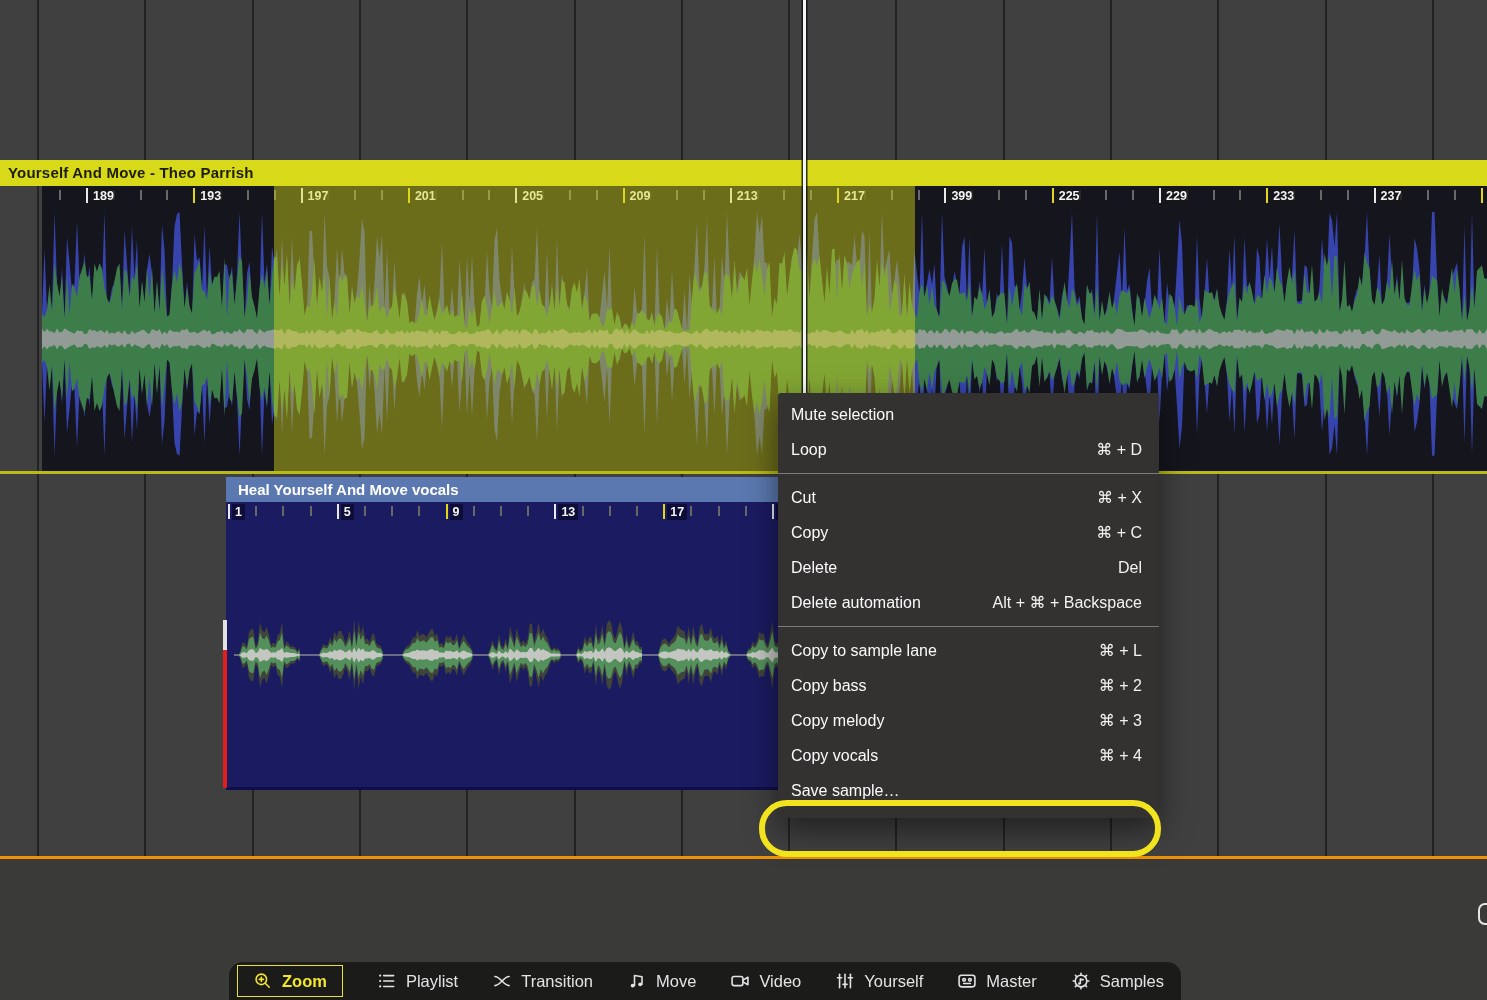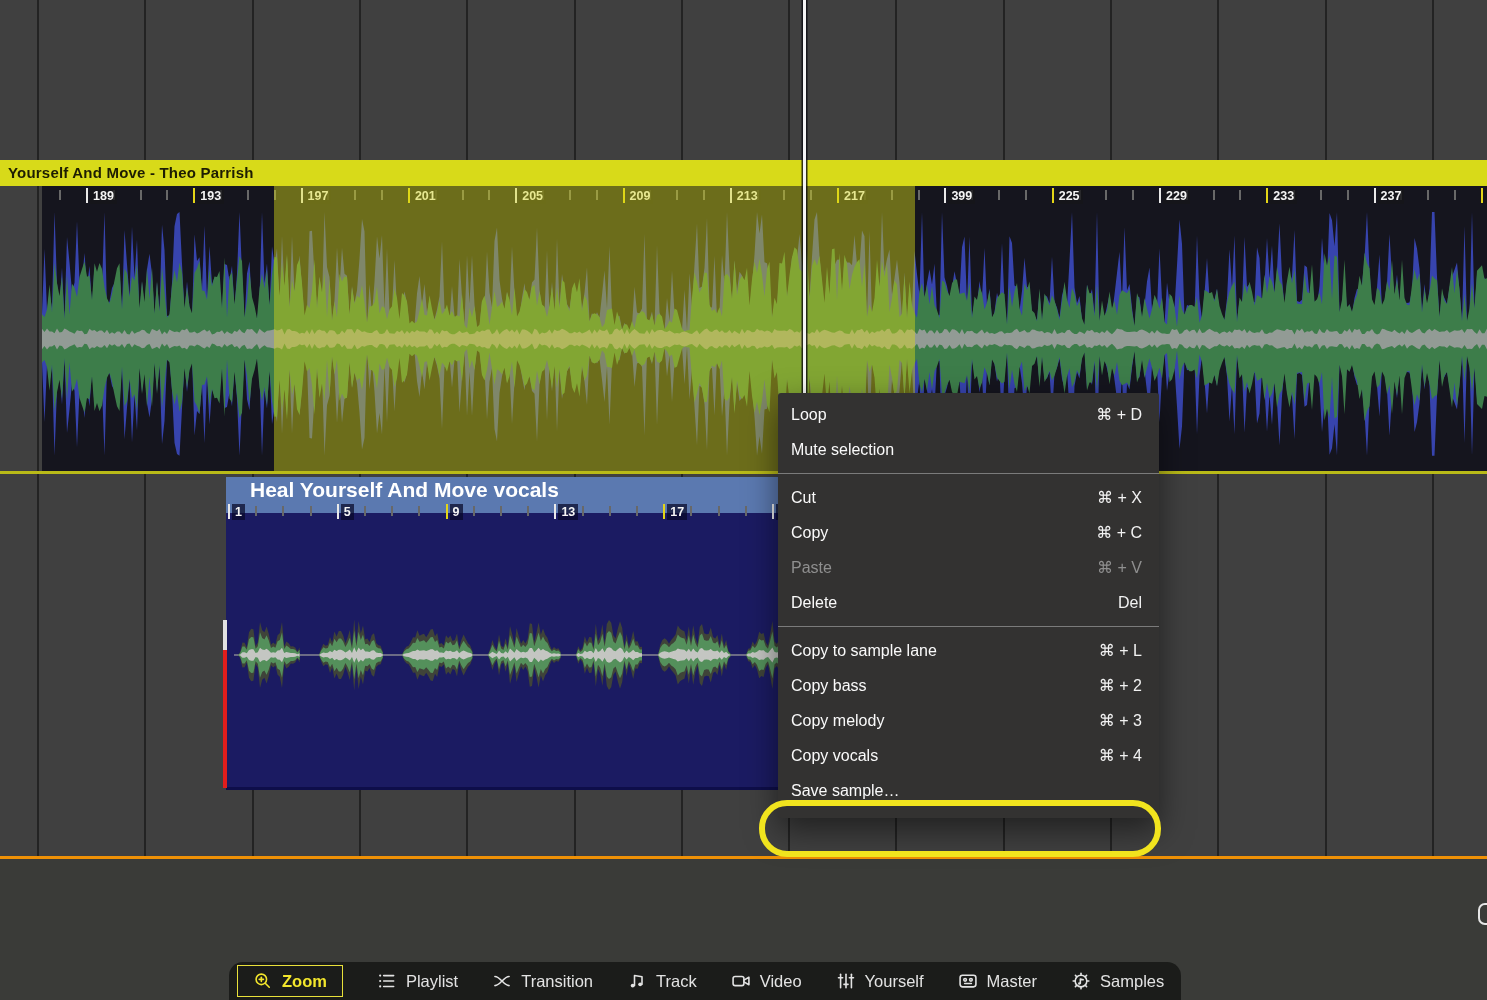--- a/index.html
+++ b/index.html
@@ -23,22 +23,22 @@
   .selection-overlay { position:absolute; left:232px; top:0; width:641px; height:288px;
     background:rgba(216,218,25,0.45); }
   .track-main-bottom { position:absolute; left:0; top:471px; width:1487px; height:3px; background:#b9ba18; }
 
   .playhead { position:absolute; left:803px; top:0; width:3px; height:471px; background:#f4f4f4;
     box-shadow:-1.5px 0 0 rgba(10,10,16,.8), 1.5px 0 0 rgba(10,10,16,.8); z-index:20; }
 
   
   .vocals-clip { position:absolute; left:226px; top:477px; width:780px; height:313px; background:#1b1b62;
     border-bottom:3px solid #0e0e4a; z-index:10; }
-  .vocals-header { height:36px; background:#5b79b0; color:#fff; font-size:21px; font-weight:600;
-    line-height:25px; padding-left:24px; }
+  .vocals-header { height:25px; background:#5b79b0; color:#fff; font-size:15px; font-weight:600;
+    line-height:25px; padding-left:12px; }
   .vocals-ruler { position:absolute; left:0; top:25px; width:100%; height:26px; }
   .vocals-ruler .tick-label { background:rgba(8,8,40,.72); }
   #wave-vocals { position:absolute; left:0; top:51px; width:780px; height:259px; }
   .clip-marker-white { position:absolute; left:223px; top:620px; width:4px; height:30px; background:#e2e2e2; z-index:12; }
   .clip-marker-red { position:absolute; left:223px; top:650px; width:4px; height:138px; background:#e21d1d; z-index:12; }
 
   .orange-line { position:absolute; left:0; top:856px; width:1487px; height:3px; background:#ef9106; z-index:15; }
 
   
   .toolbar { position:absolute; left:0; top:859px; width:1487px; height:141px; background:#3a3b38; z-index:16; }
@@ -269,21 +269,21 @@
           <path class="t-ic" d="M3.5 17.5 C 10 17.5 14 6.5 20.5 6.5"></path>
         </svg>
         <span>Transition</span>
       </div>
       <div class="tab">
         <svg viewBox="0 0 24 24">
           <path class="t-ic" d="M9 17.5 V5.5 L18 7 V16"></path>
           <circle cx="6.8" cy="17.5" r="2.3" fill="currentColor"></circle>
           <circle cx="15.8" cy="16" r="2.3" fill="currentColor"></circle>
         </svg>
-        <span>Track</span>
+        <span>Move</span>
       </div>
       <div class="tab">
         <svg viewBox="0 0 24 24">
           <rect class="t-ic" x="2.5" y="6.5" width="13" height="11" rx="2.5"></rect>
           <path class="t-ic" d="M15.5 11 L21.5 7.5 V16.5 L15.5 13"></path>
         </svg>
         <span>Video</span>
       </div>
       <div class="tab">
         <svg viewBox="0 0 24 24">
@@ -320,44 +320,44 @@
           </g>
           <path class="t-ic" d="M11.2 14.8 V9.5 l3.4 1"></path>
           <circle cx="9.9" cy="15" r="1.5" fill="currentColor"></circle>
         </svg>
         <span>Samples</span>
       </div>
     </div>
 
   <div class="context-menu" id="context-menu">
       <div class="menu-item">
+        <span>Mute selection</span>
+        <span class="m-short"></span>
+      </div>
+      <div class="menu-item">
         <span>Loop</span>
         <span class="m-short">⌘ + D</span>
       </div>
-      <div class="menu-item">
-        <span>Mute selection</span>
-        <span class="m-short"></span>
-      </div>
       <div class="menu-sep"></div>
       <div class="menu-item">
         <span>Cut</span>
         <span class="m-short">⌘ + X</span>
       </div>
       <div class="menu-item">
         <span>Copy</span>
         <span class="m-short">⌘ + C</span>
       </div>
-      <div class="menu-item disabled">
-        <span>Paste</span>
-        <span class="m-short">⌘ + V</span>
-      </div>
       <div class="menu-item">
         <span>Delete</span>
         <span class="m-short">Del</span>
       </div>
+      <div class="menu-item">
+        <span>Delete automation</span>
+        <span class="m-short">Alt + ⌘ + Backspace</span>
+      </div>
       <div class="menu-sep"></div>
       <div class="menu-item">
         <span>Copy to sample lane</span>
         <span class="m-short">⌘ + L</span>
       </div>
       <div class="menu-item">
         <span>Copy bass</span>
         <span class="m-short">⌘ + 2</span>
       </div>
       <div class="menu-item">

